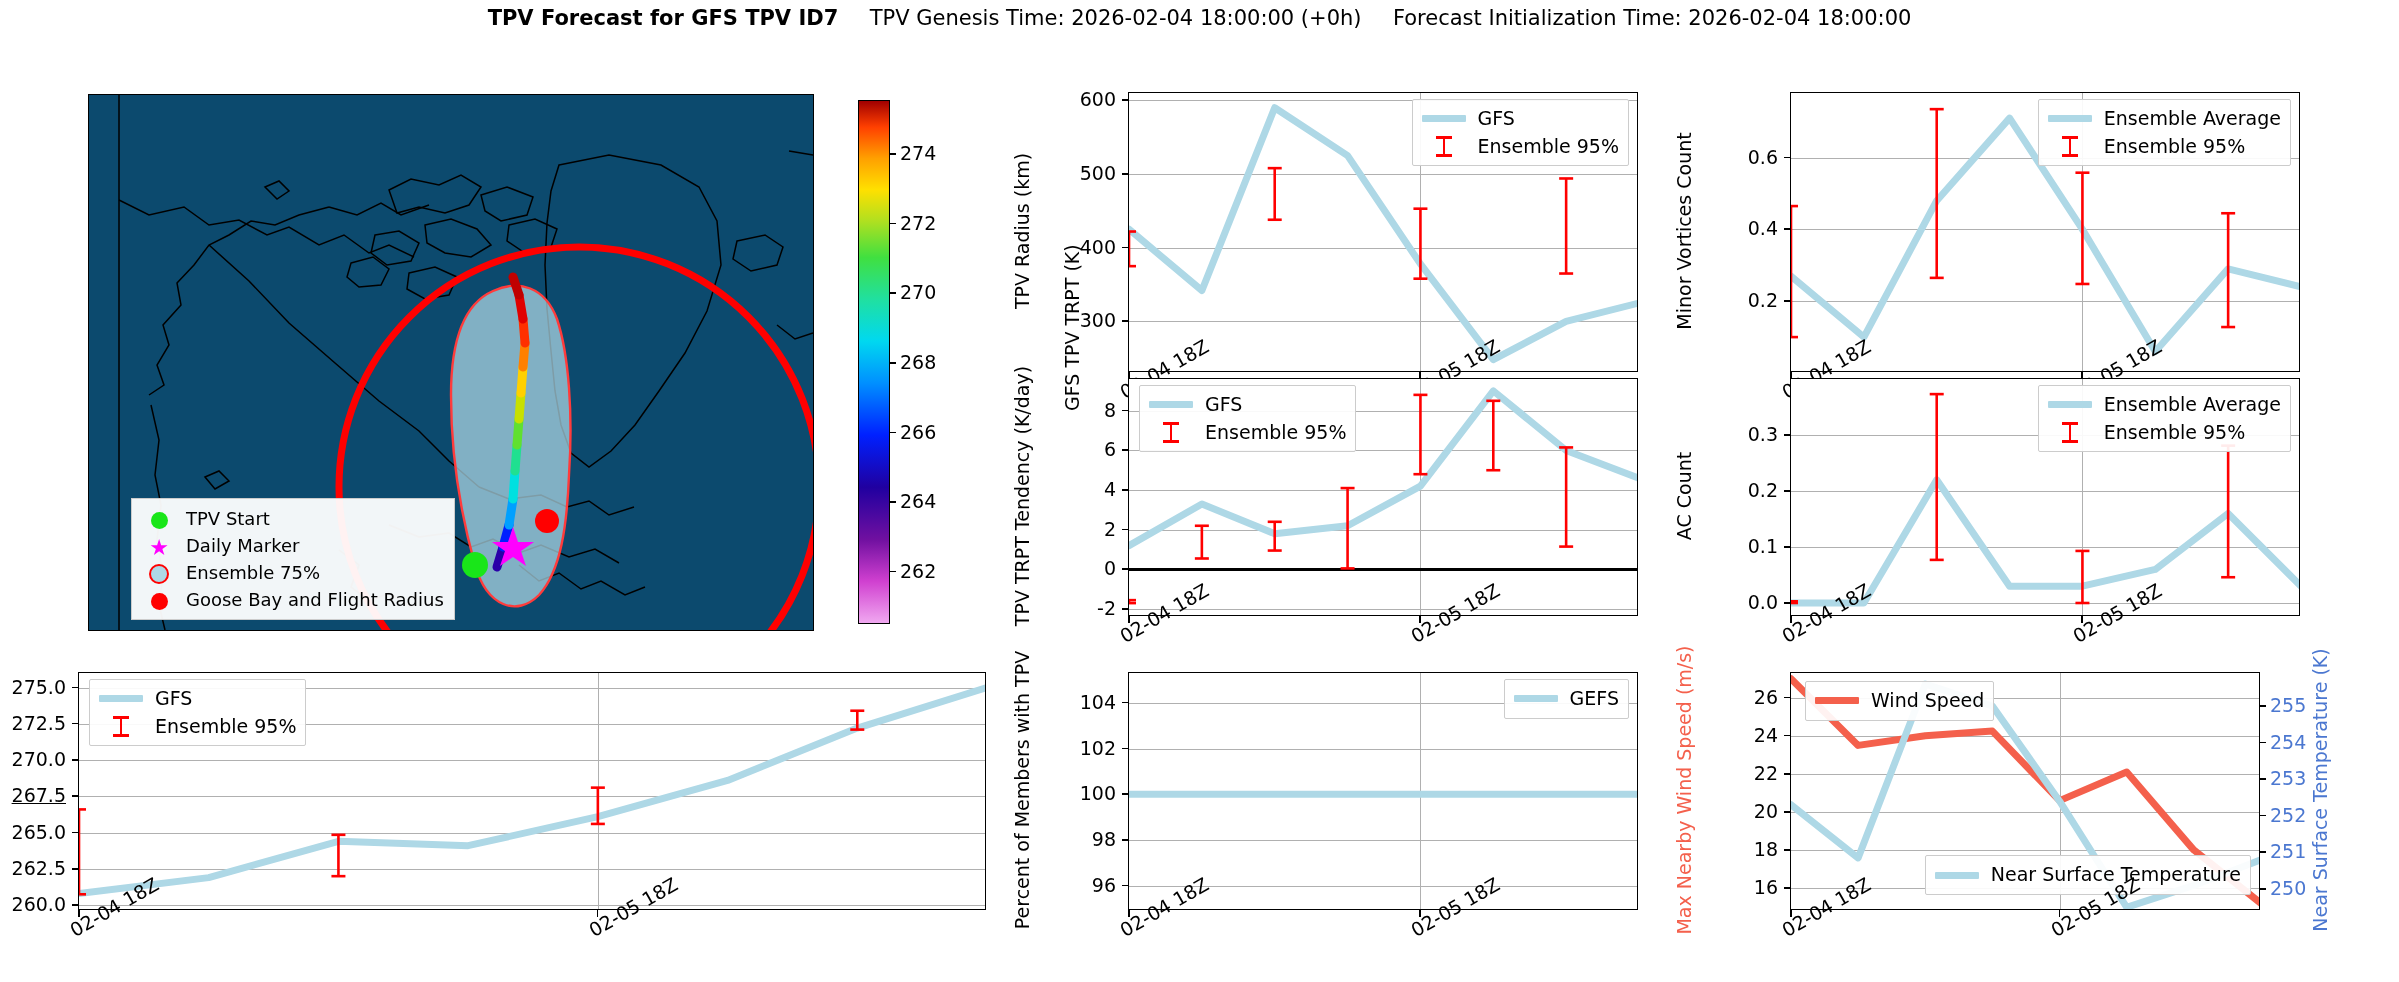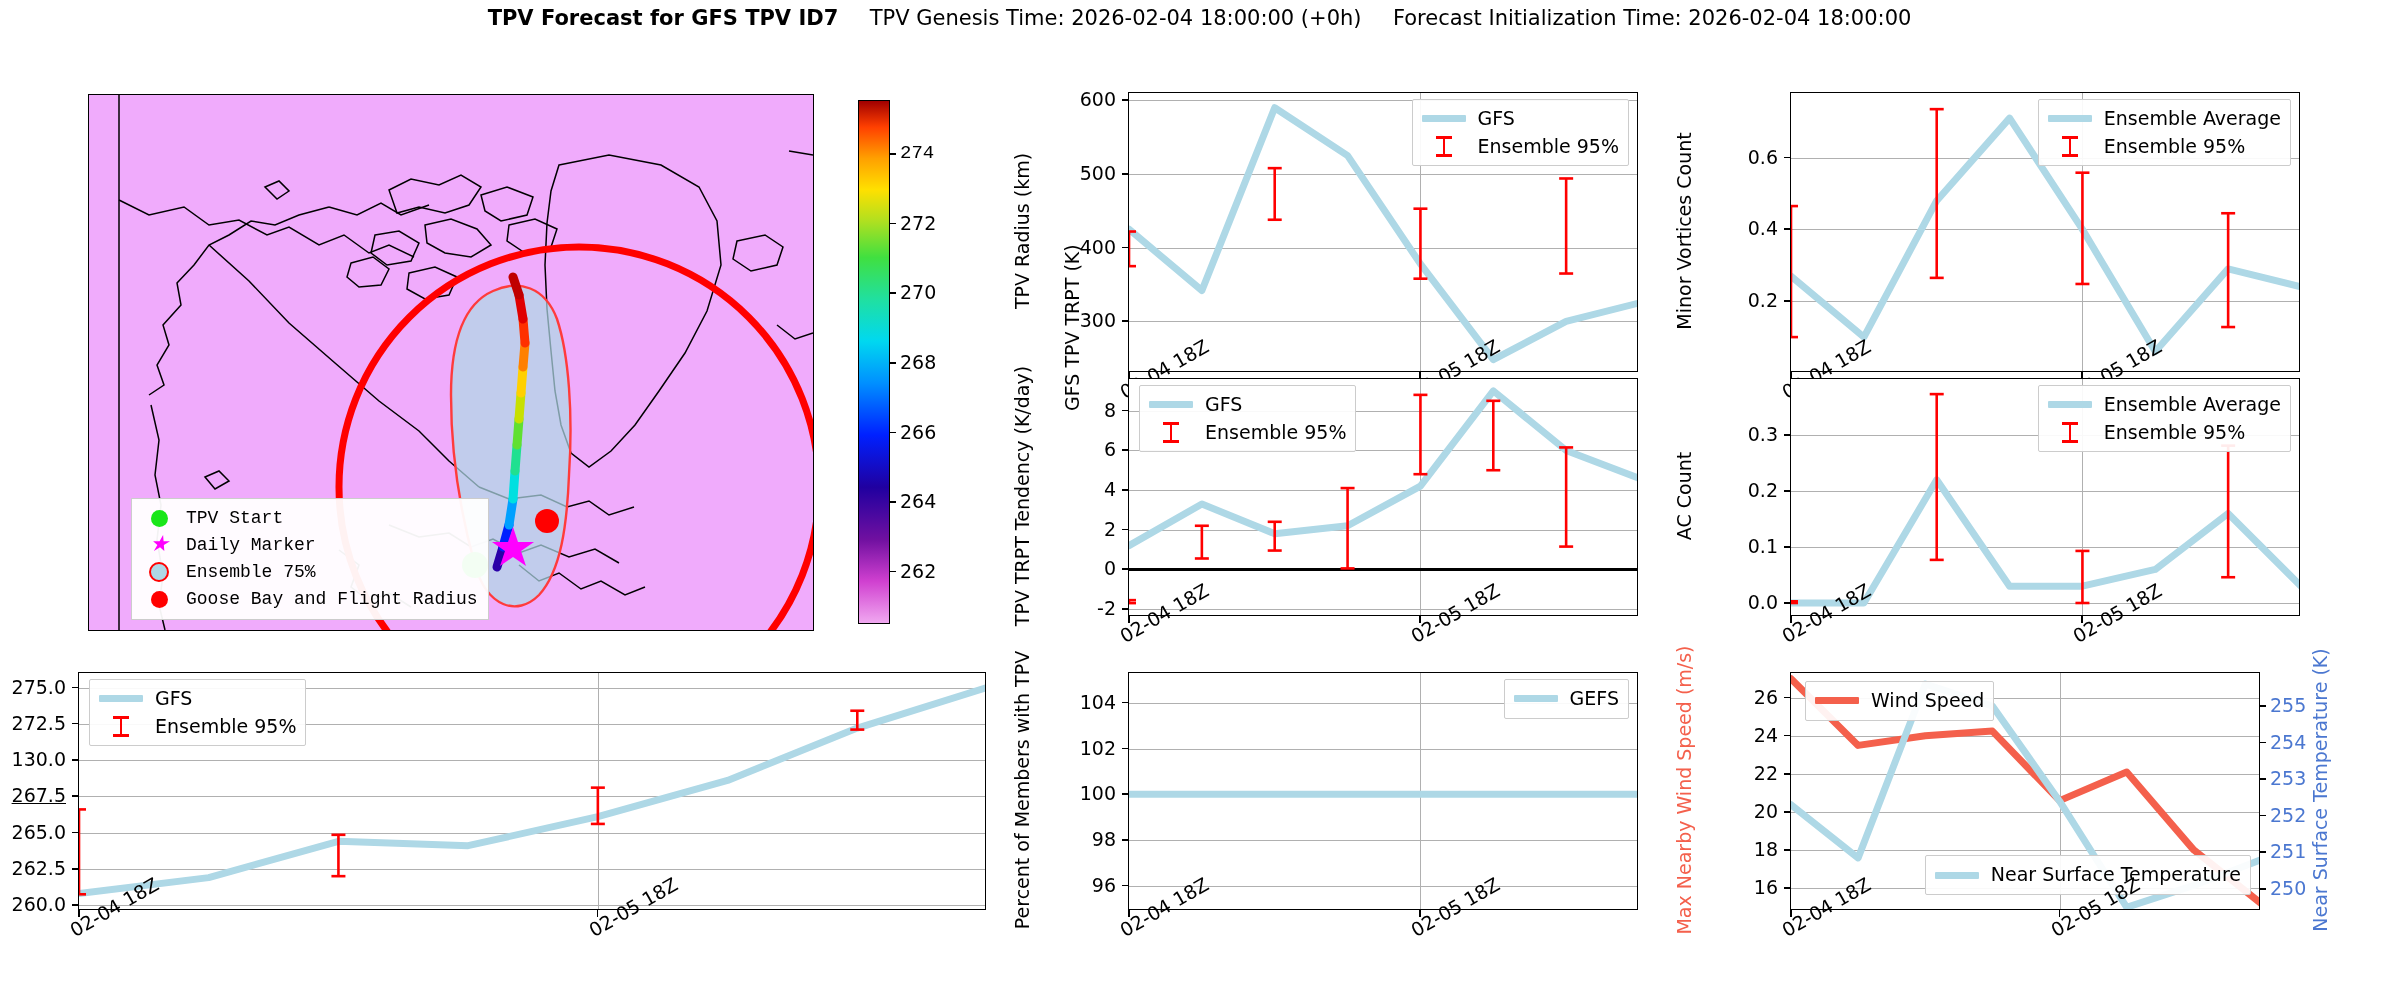--- a/index.html
+++ b/index.html
@@ -40,21 +40,21 @@
           border-radius:2px;padding:5px 9px;font-size:19px;line-height:1.45;}
   .legend .row{display:flex;align-items:center;white-space:nowrap;}
   .lg-line{display:inline-block;width:44px;height:7px;background:#aed8e6;margin-right:12px;border-radius:1px;}
   .lg-line.red{background:#f4604c;}
   .lg-err{display:inline-block;width:44px;margin-right:12px;position:relative;height:22px;}
   .lg-err:before{content:"";position:absolute;left:21px;top:1px;width:2.4px;height:20px;background:#ff0000;}
   .lg-err:after{content:"";position:absolute;left:14px;top:1px;width:16px;height:2.4px;background:#ff0000;
                 box-shadow:0 18px 0 #ff0000;}
 
   
-  .mapbox{position:absolute;border:1.6px solid #000;background:#f0abfc;overflow:hidden;font-family:Liberation Mono, monospace;}
+  .mapbox{position:absolute;border:1.6px solid #000;background:#0c4a6e;overflow:hidden;}
   .maplegend{position:absolute;left:42px;bottom:10px;background:rgba(255,255,255,0.95);
              border:1px solid #cccccc;padding:6px 10px;font-size:18px;line-height:1.5;z-index:9;}
   .maplegend .row{display:flex;align-items:center;white-space:nowrap;}
   .mk{display:inline-block;width:34px;text-align:center;margin-right:10px;}
   .dot-green{display:inline-block;width:17px;height:17px;border-radius:50%;background:#19e619;vertical-align:middle;}
   .dot-red{display:inline-block;width:17px;height:17px;border-radius:50%;background:#ff0000;vertical-align:middle;}
   .dot-ens{display:inline-block;width:16px;height:16px;border-radius:50%;background:#aed8e6;
            border:2px solid #ff0000;vertical-align:middle;}
   .star-m{display:inline-block;color:#ff00ff;font-size:22px;line-height:17px;vertical-align:middle;}
 
@@ -176,21 +176,21 @@
       <div class="cb-lab" style="top: 400.2px;">264</div>
       <div class="cb-tick" style="top: 330.6px;"></div>
       <div class="cb-lab" style="top: 330.6px;">266</div>
       <div class="cb-tick" style="top: 261px;"></div>
       <div class="cb-lab" style="top: 261px;">268</div>
       <div class="cb-tick" style="top: 191.4px;"></div>
       <div class="cb-lab" style="top: 191.4px;">270</div>
       <div class="cb-tick" style="top: 121.8px;"></div>
       <div class="cb-lab" style="top: 121.8px;">272</div>
       <div class="cb-tick" style="top: 52.2px;"></div>
-      <div class="cb-lab" style="top: 52.2px; font-family: Liberation Mono, monospace;">274</div>
+      <div class="cb-lab" style="top: 52.2px;">274</div>
     </div>
   <div class="cb-title" style="left:832px;top:280px;width:240px;margin-left:120px;">GFS TPV TRPT (K)</div>
 
   <div id="plots">
       <div class="plot" style="left: 1128px; top: 92px; width: 510px; height: 280px;">
         <div class="grid-h" style="top: 228.421px;"></div>
         <div class="grid-h" style="top: 154.737px;"></div>
         <div class="grid-h" style="top: 81.0526px;"></div>
         <div class="grid-h" style="top: 7.36842px;"></div>
         <div class="grid-v" style="left: 291.429px;"></div>
@@ -393,21 +393,21 @@
       </div>
       <div class="tickmark" style="position: absolute; left: 72px; top: 904.195px; width: 6px; height: 1.6px; background: rgb(0, 0, 0);"></div>
       <div class="ytick" style="position: absolute; left: 8px; width: 58px; top: 904.195px;">260.0</div>
       <div class="tickmark" style="position: absolute; left: 72px; top: 867.915px; width: 6px; height: 1.6px; background: rgb(0, 0, 0);"></div>
       <div class="ytick" style="position: absolute; left: 8px; width: 58px; top: 867.915px;">262.5</div>
       <div class="tickmark" style="position: absolute; left: 72px; top: 831.634px; width: 6px; height: 1.6px; background: rgb(0, 0, 0);"></div>
       <div class="ytick" style="position: absolute; left: 8px; width: 58px; top: 831.634px;">265.0</div>
       <div class="tickmark" style="position: absolute; left: 72px; top: 795.354px; width: 6px; height: 1.6px; background: rgb(0, 0, 0);"></div>
       <div class="ytick" style="position: absolute; left: 8px; width: 58px; top: 795.354px; text-decoration: underline;">267.5</div>
       <div class="tickmark" style="position: absolute; left: 72px; top: 759.073px; width: 6px; height: 1.6px; background: rgb(0, 0, 0);"></div>
-      <div class="ytick" style="position: absolute; left: 8px; width: 58px; top: 759.073px;">130.0</div>
+      <div class="ytick" style="position: absolute; left: 8px; width: 58px; top: 759.073px;">270.0</div>
       <div class="tickmark" style="position: absolute; left: 72px; top: 722.793px; width: 6px; height: 1.6px; background: rgb(0, 0, 0);"></div>
       <div class="ytick" style="position: absolute; left: 8px; width: 58px; top: 722.793px;">272.5</div>
       <div class="tickmark" style="position: absolute; left: 72px; top: 686.512px; width: 6px; height: 1.6px; background: rgb(0, 0, 0);"></div>
       <div class="ytick" style="position: absolute; left: 8px; width: 58px; top: 686.512px;">275.0</div>
       <div class="tickmarkX" style="position: absolute; left: 78px; top: 910px; width: 1.6px; height: 7px; background: rgb(0, 0, 0);"></div>
       <div class="xtick" style="position: absolute; left: 66px; top: 922px;">02-04 18Z</div>
       <div class="tickmarkX" style="position: absolute; left: 596.857px; top: 910px; width: 1.6px; height: 7px; background: rgb(0, 0, 0);"></div>
       <div class="xtick" style="position: absolute; left: 584.857px; top: 922px;">02-05 18Z</div>
       <div class="plot" style="left: 1790px; top: 92px; width: 510px; height: 280px;">
         <div class="grid-h" style="top: 208.205px;"></div>

